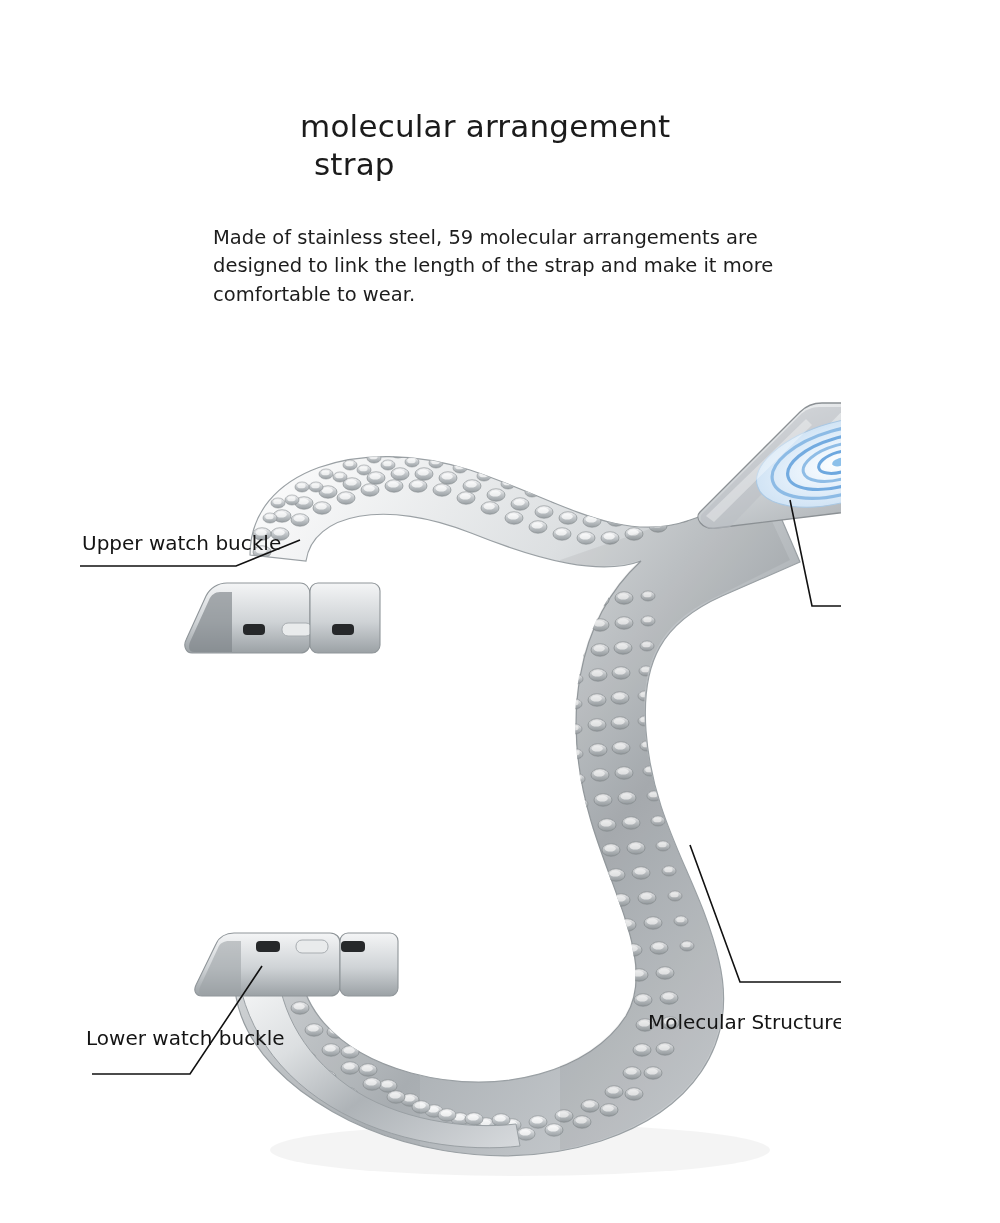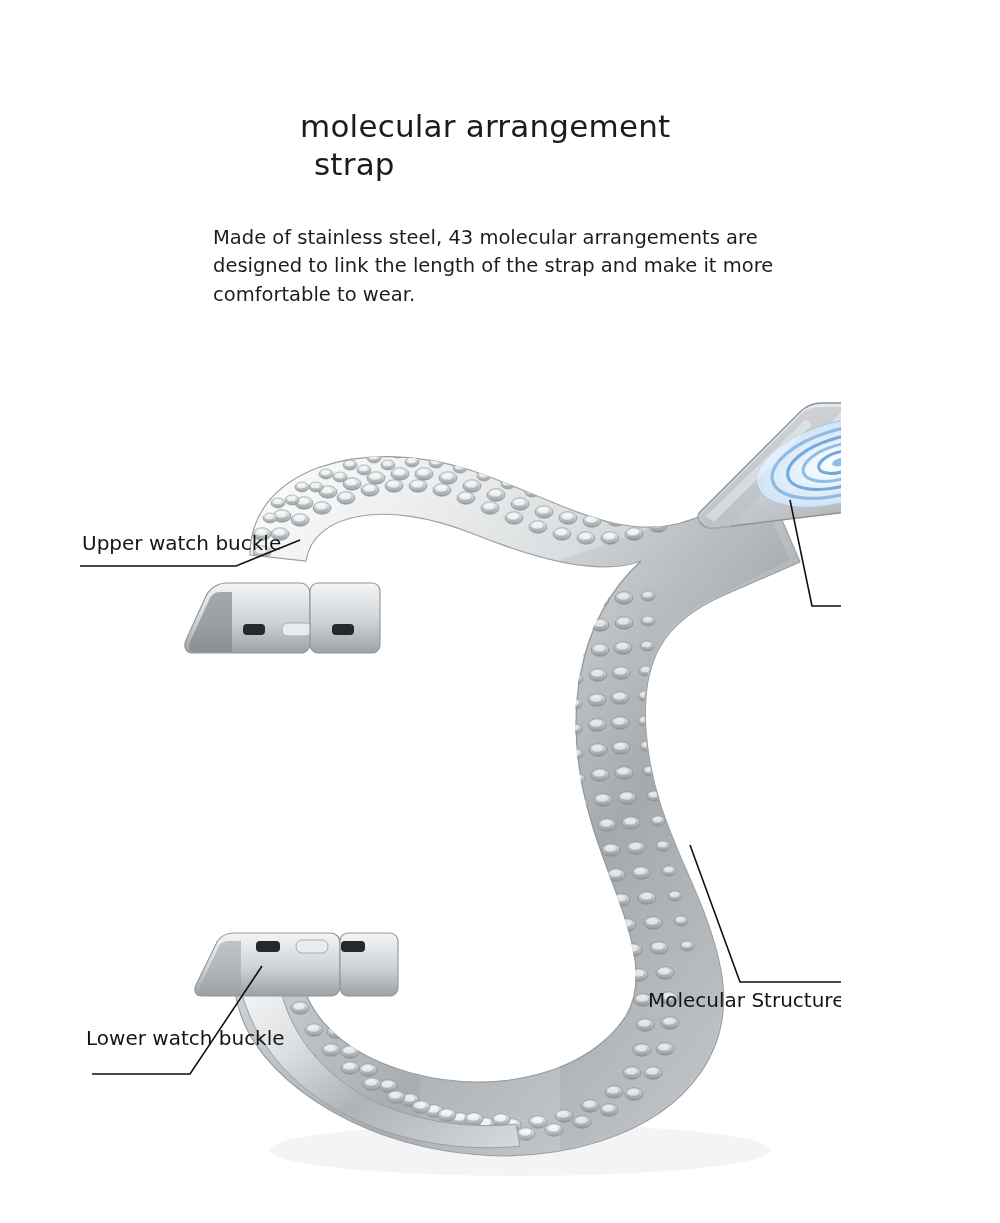--- a/index.html
+++ b/index.html
@@ -49,21 +49,21 @@
   .callout {
     position: absolute;
     font-size: 20px;
     color: #141414;
     white-space: nowrap;
     line-height: 1;
   }
   .callout-upper  { left: 82px;  top: 533px; }
   .callout-lower  { left: 86px;  top: 1028px; }
   .callout-magnet { left: 646px; top: 616px; }
-  .callout-struct { left: 648px; top: 990px; }
+  .callout-struct { left: 648px; top: 1012px; }
 
   
   #leaders {
     position: absolute;
     left: 0; top: 0;
     width: 1000px;
     height: 1223px;
     pointer-events: none;
   }
 
@@ -462,19 +462,19 @@
       <path d="M976,606 L812,606 L790,500"></path>
       <path d="M900,982 L740,982 L690,845"></path>
     </g>
   </svg>
 
   <div class="headline">
     <span>molecular arrangement</span>
     <span class="line2">strap</span>
   </div>
 
-  <div class="subcopy">Made of stainless steel, 43 molecular arrangements are designed to link the length of the strap and make it more comfortable to wear.</div>
+  <div class="subcopy">Made of stainless steel, 59 molecular arrangements are designed to link the length of the strap and make it more comfortable to wear.</div>
 
   <div class="callout callout-upper">Upper watch buckle</div>
   <div class="callout callout-lower">Lower watch buckle</div>
   <div class="callout callout-struct">Molecular Structure</div>
 
 </div>
 
 </body></html>

